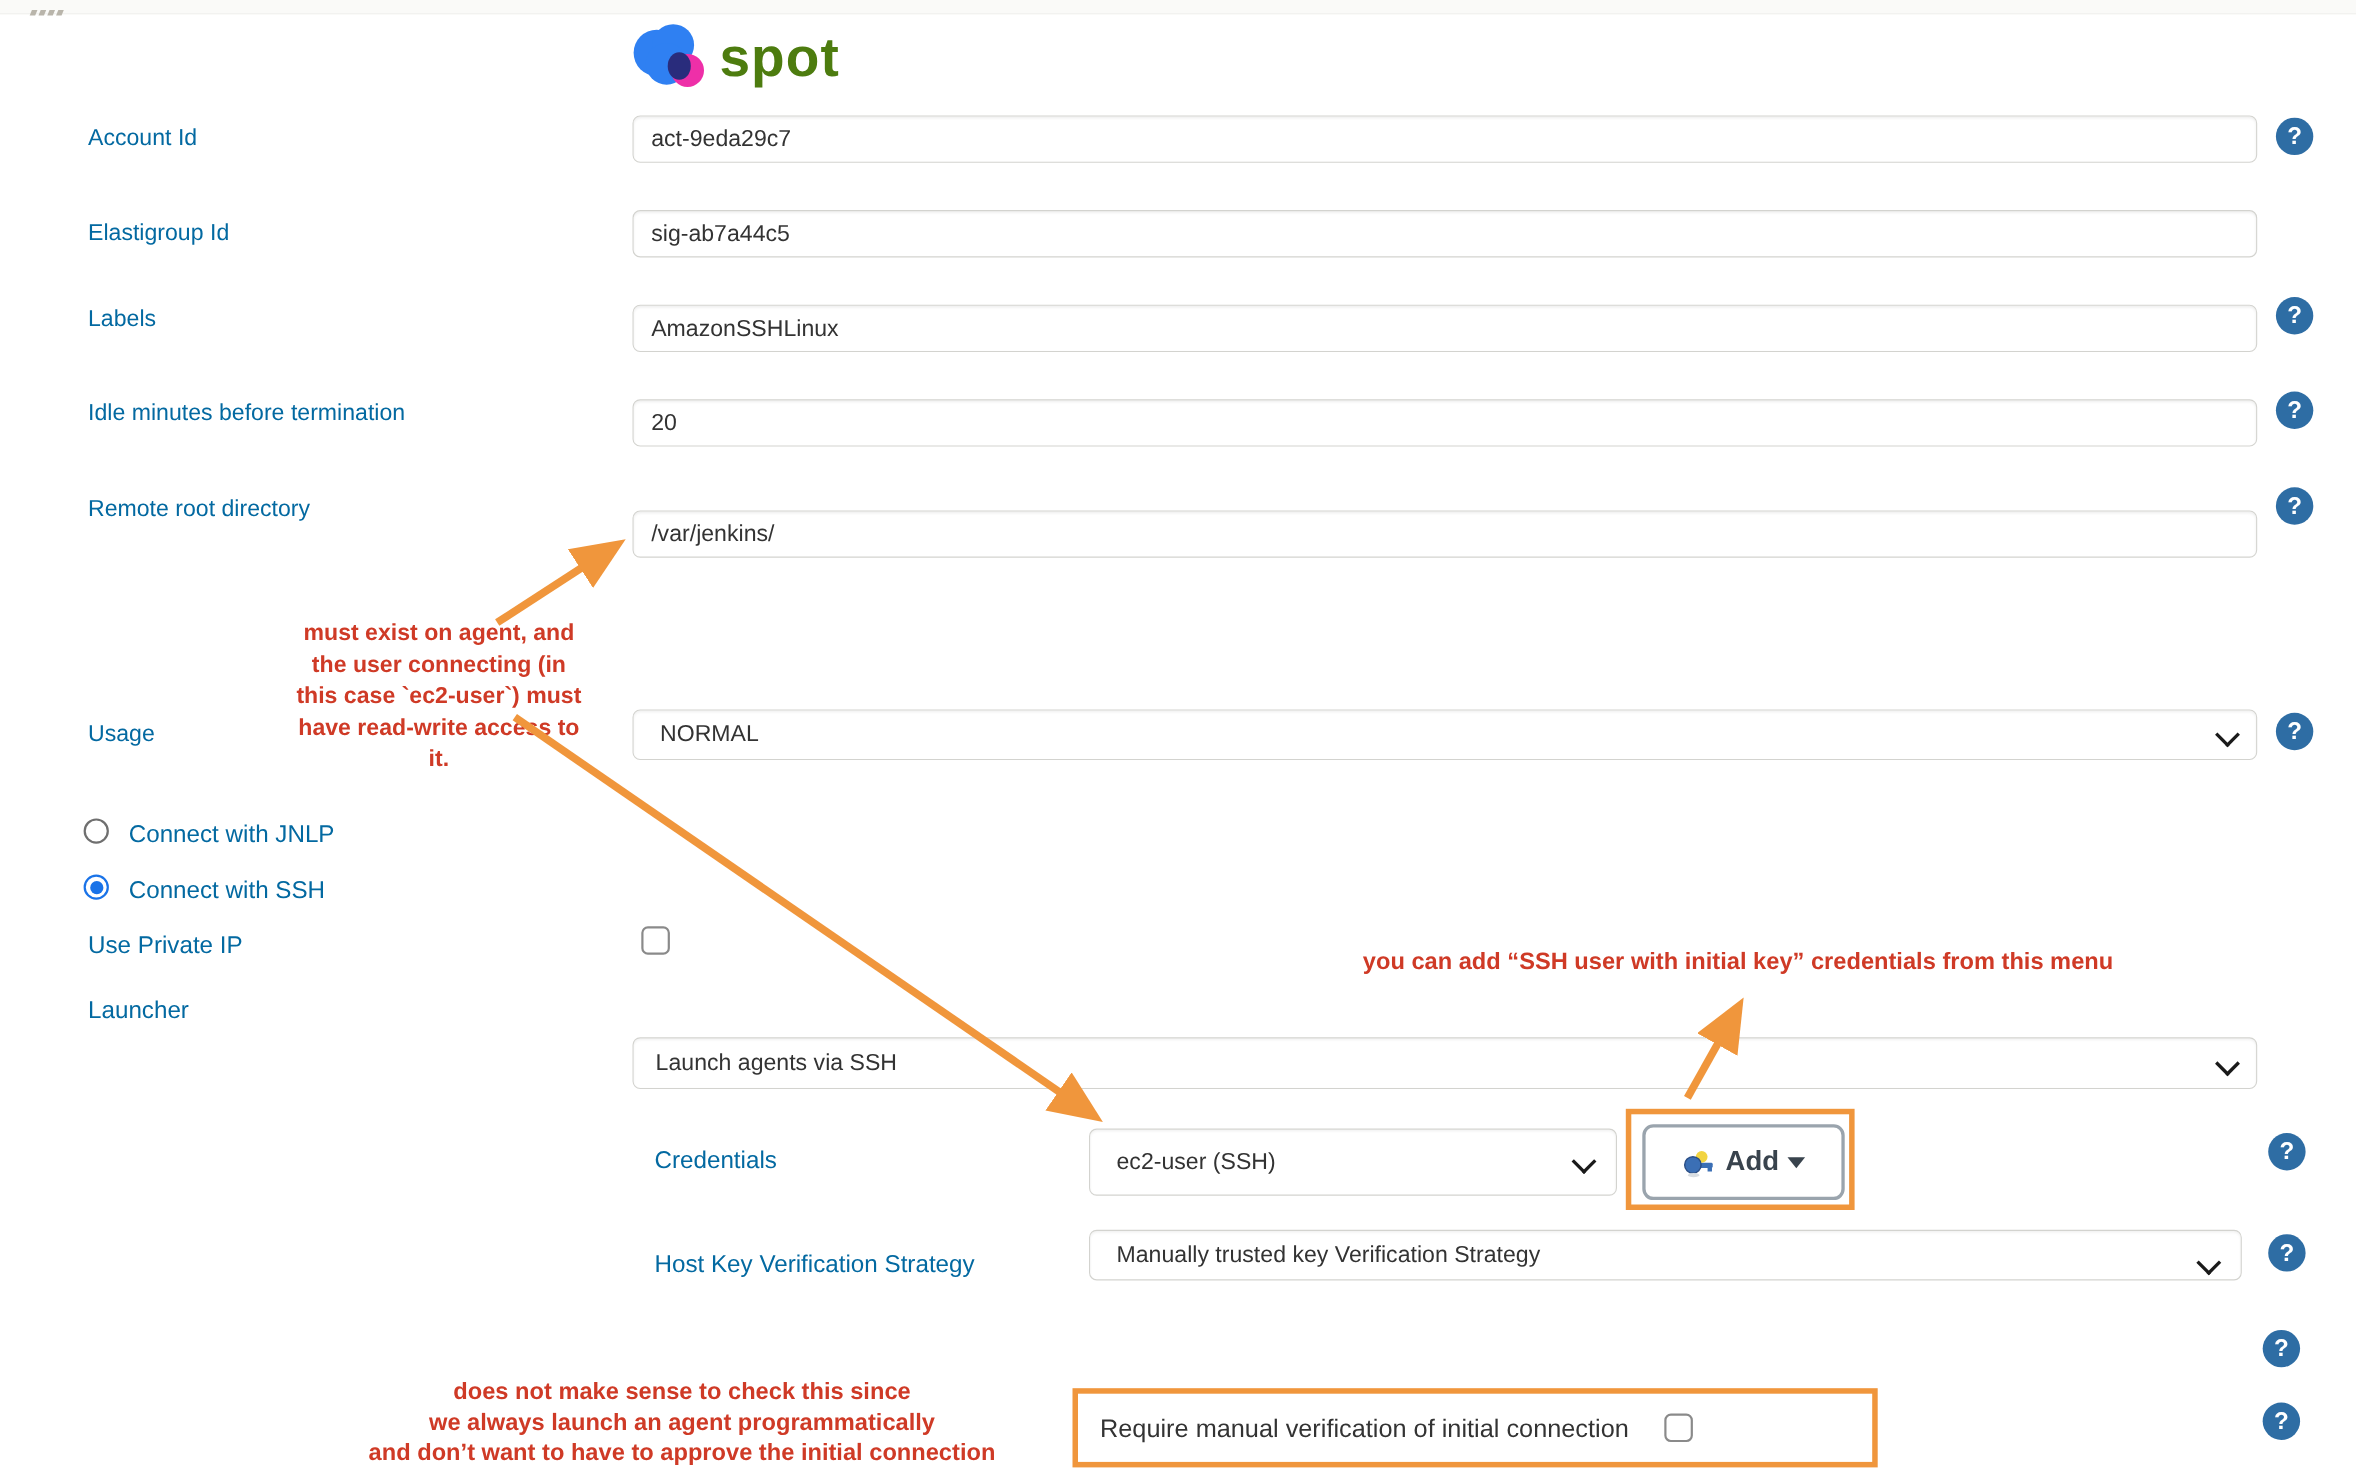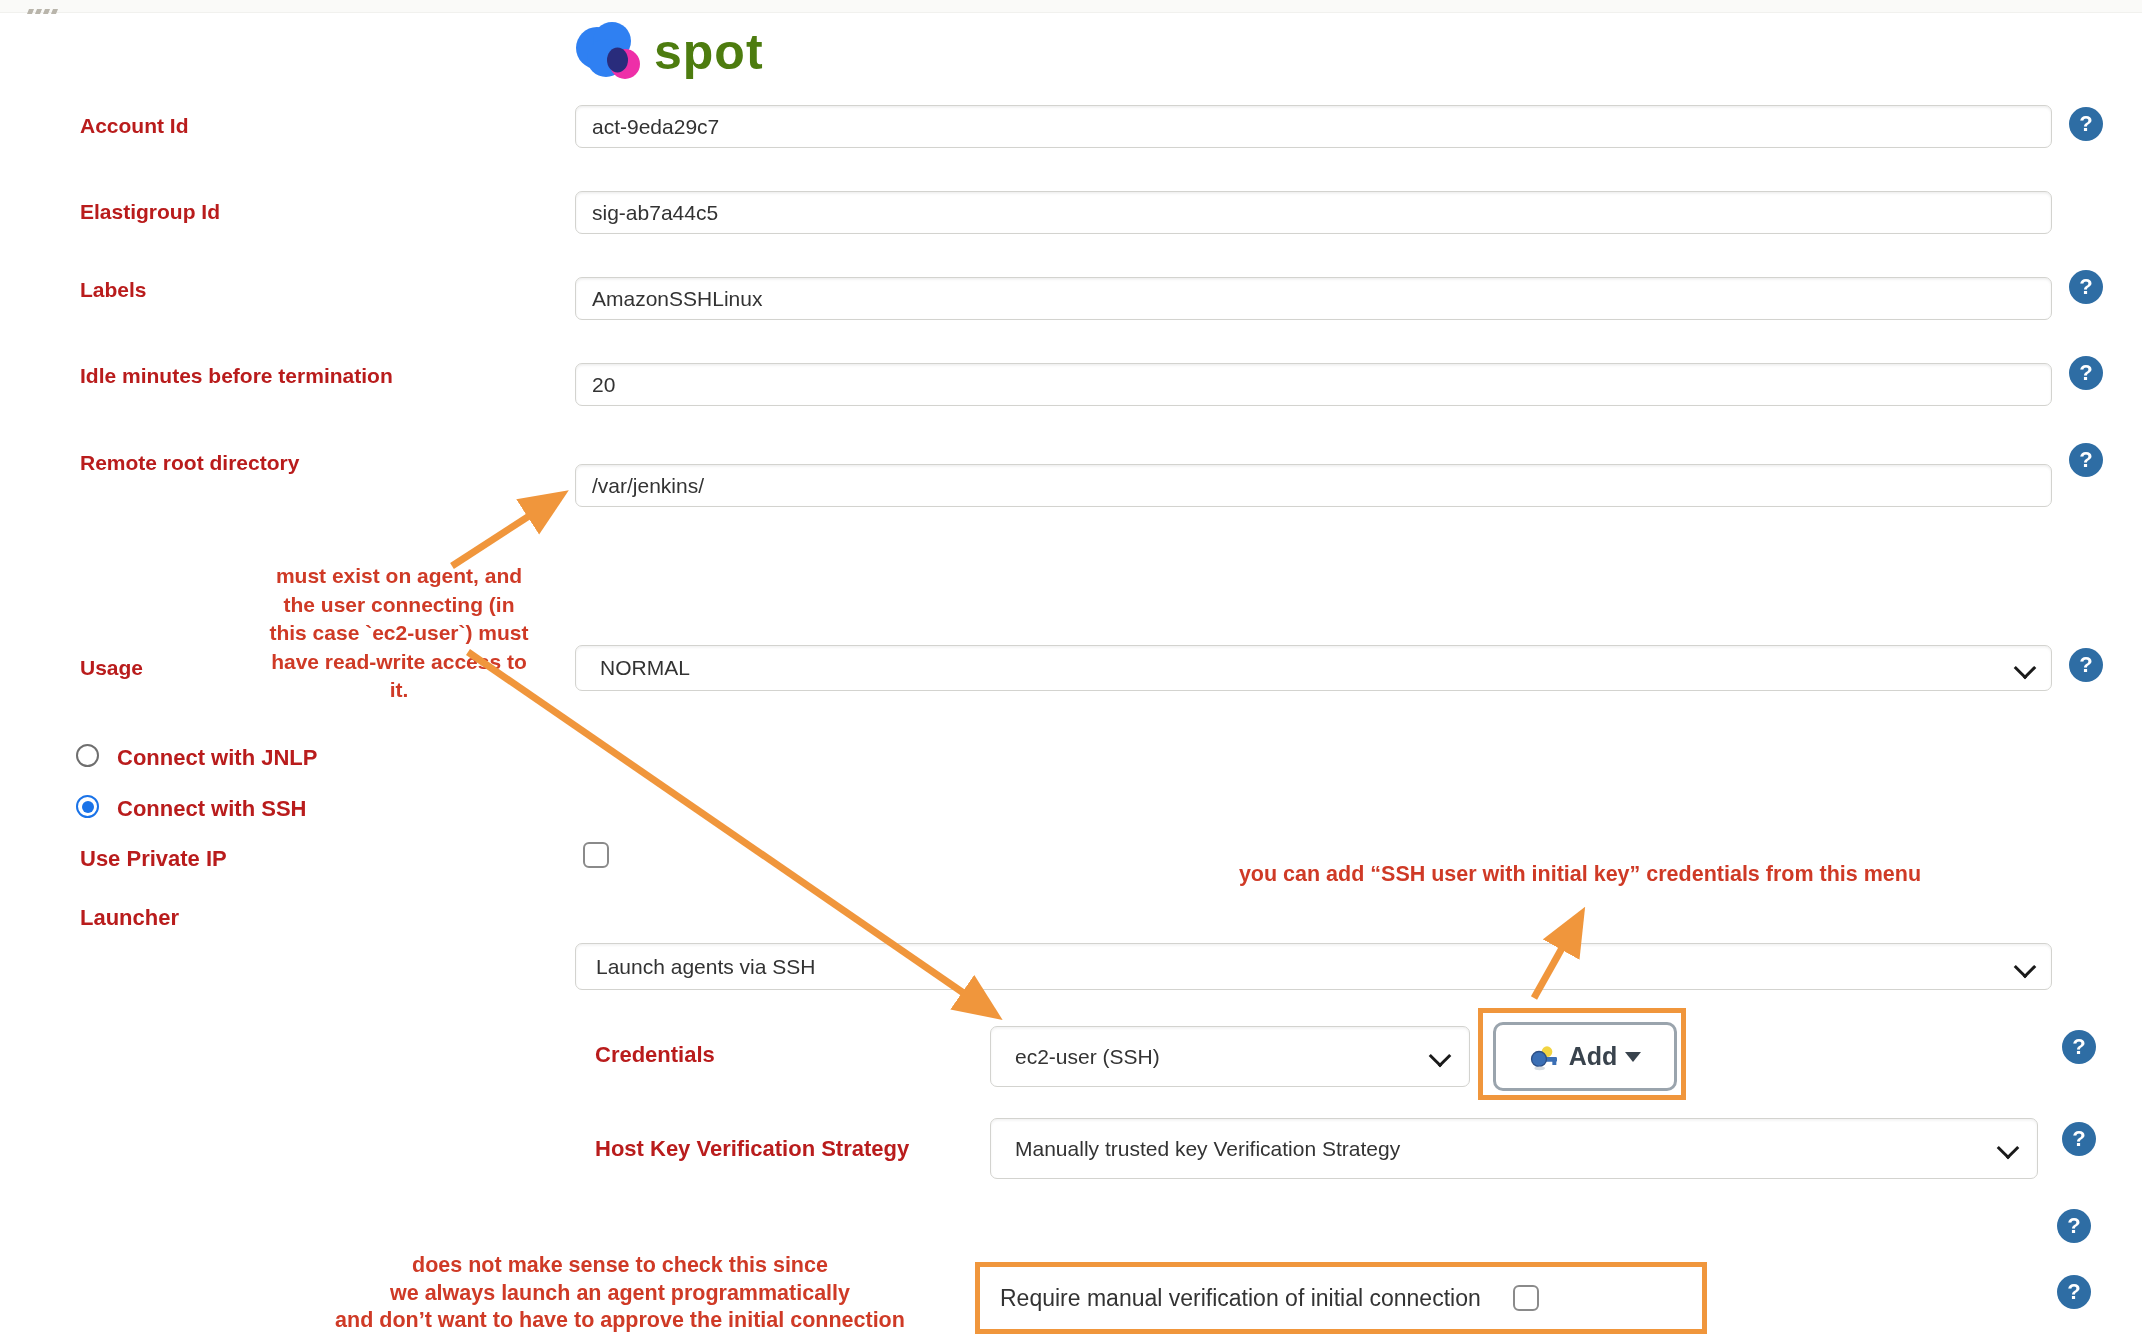--- a/index.html
+++ b/index.html
@@ -3,21 +3,21 @@
 <meta charset="utf-8">
 <style>
   html,body{margin:0;padding:0;background:#fff;}
   #app{
     position:relative;width:2142px;height:1344px;background:#fff;overflow:hidden;
     font-family:"Liberation Sans","DejaVu Sans",sans-serif;color:#333;
   }
   .topstrip{position:absolute;left:0;top:0;width:2142px;height:12px;background:#fafaf8;border-bottom:1px solid #f1f1ee;}
   .grip{position:absolute;left:28px;top:9px;display:flex;gap:3px;}
   .grip span{width:5px;height:5px;background:#b9b5ab;transform:skewX(-22deg);display:block;}
-  .lbl{position:absolute;font-size:21px;color:#b91c1c;white-space:nowrap;font-weight:bold;}
+  .lbl{position:absolute;font-size:21px;color:#0369a1;white-space:nowrap;}
   .inp{
     position:absolute;height:43px;border:1.7px solid #d3d3cf;border-radius:7px;background:#fff;
     padding:0 16px;font-size:21px;color:#333;font-family:inherit;
     box-shadow:inset 0 1.5px 2.5px rgba(0,0,0,.07);box-sizing:border-box;outline:none;
   }
   .sel{
     position:absolute;border:1.7px solid #d3d3cf;border-radius:7px;background:#fff;
     box-shadow:inset 0 1.5px 2.5px rgba(0,0,0,.06);box-sizing:border-box;
     display:flex;align-items:center;font-size:21px;color:#333;padding:0 24px;cursor:default;
   }
@@ -132,21 +132,21 @@
       <circle cx="13.5" cy="8" r="4" fill="#f2d441"></circle>
       <circle cx="7.5" cy="13.5" r="5.6" fill="#3b6fb5" stroke="#2c4f86" stroke-width="1"></circle>
       <ellipse cx="8" cy="20.5" rx="4" ry="1.4" fill="#d8dde2"></ellipse>
     </svg>
     <span class="txt">Add</span>
     <span class="caret"></span>
   </div>
   <div class="help" style="left:2062px;top:1030px;">?</div>
 
   <div class="lbl" style="left:595px;top:1136px;font-size:22px;">Host Key Verification Strategy</div>
-  <div class="sel" style="left:990px;top:1118px;width:1048px;height:61px;padding:0 24px;">
+  <div class="sel" style="left:990px;top:1118px;width:1048px;height:46px;padding:0 24px;">
     <span>Manually trusted key Verification Strategy</span>
   </div>
   <div class="chev" style="left:2000px;top:1140px;"></div>
   <div class="help" style="left:2062px;top:1122px;">?</div>
 
   <div class="help" style="left:2057px;top:1209px;">?</div>
   <div class="help" style="left:2057px;top:1275px;">?</div>
 
   <div class="rednote" style="left:270px;top:1252px;width:700px;font-size:21.5px;line-height:27.5px;">
       <div>does not make sense to check this since</div>

